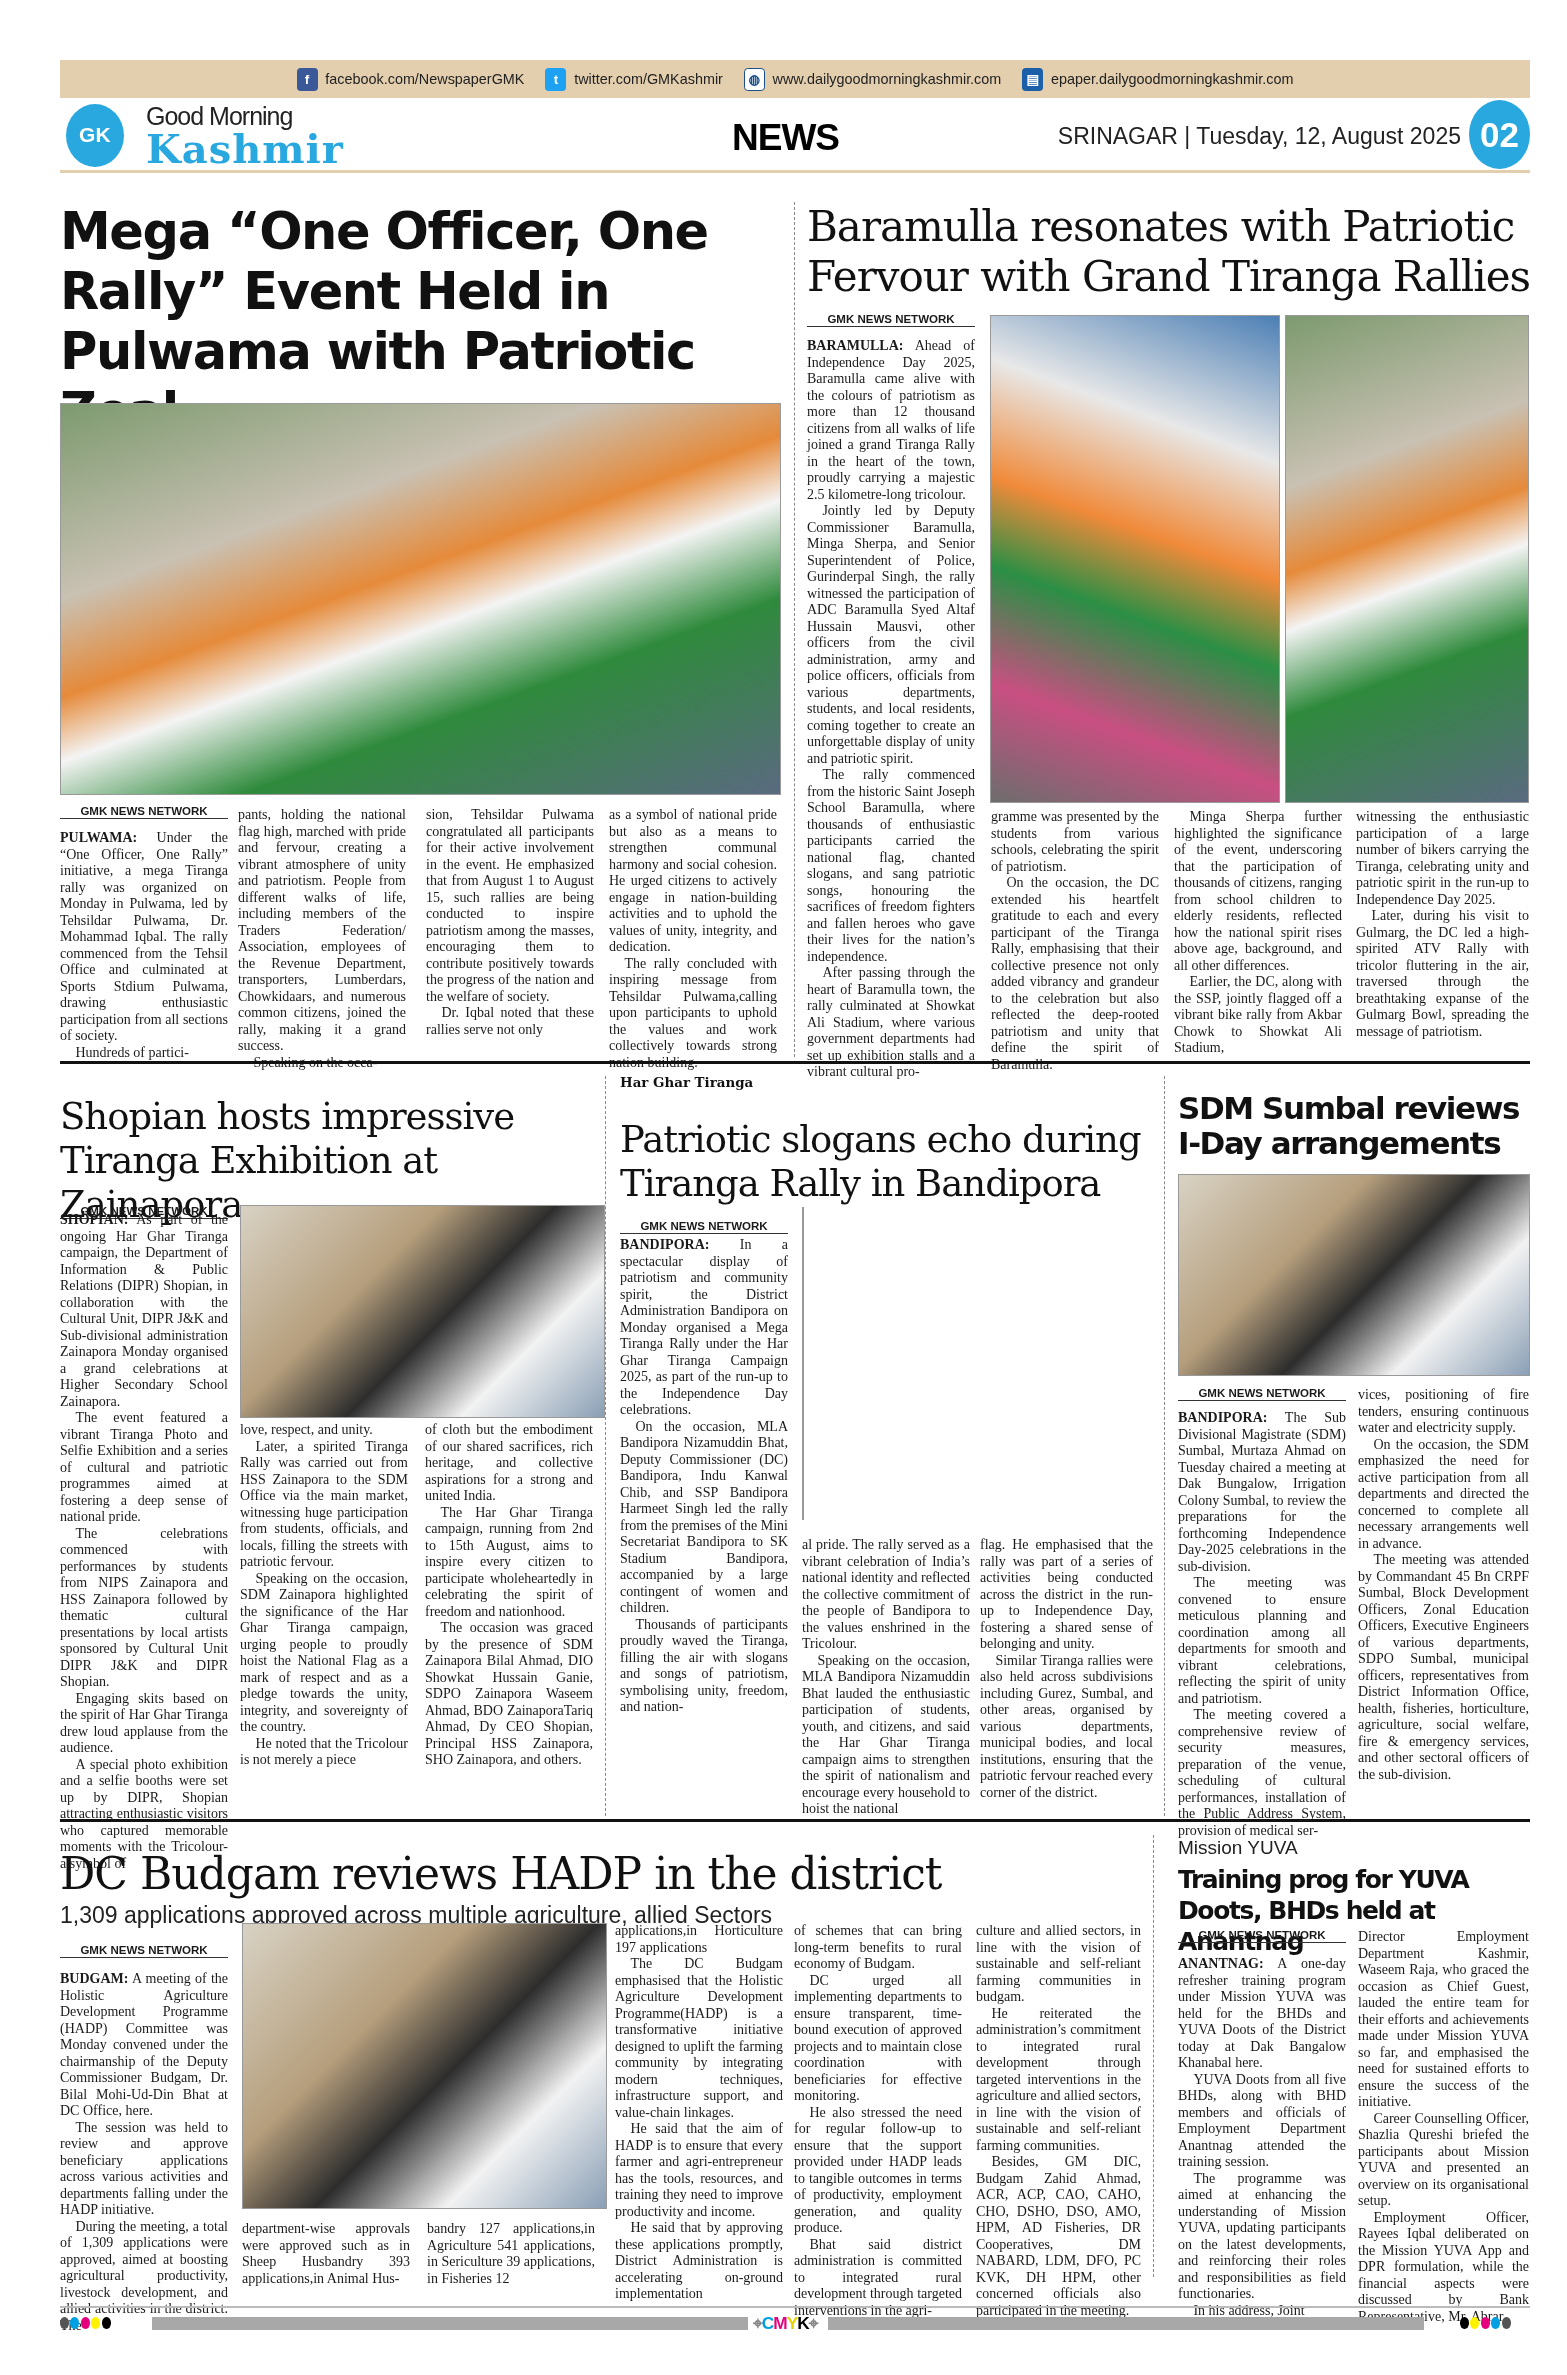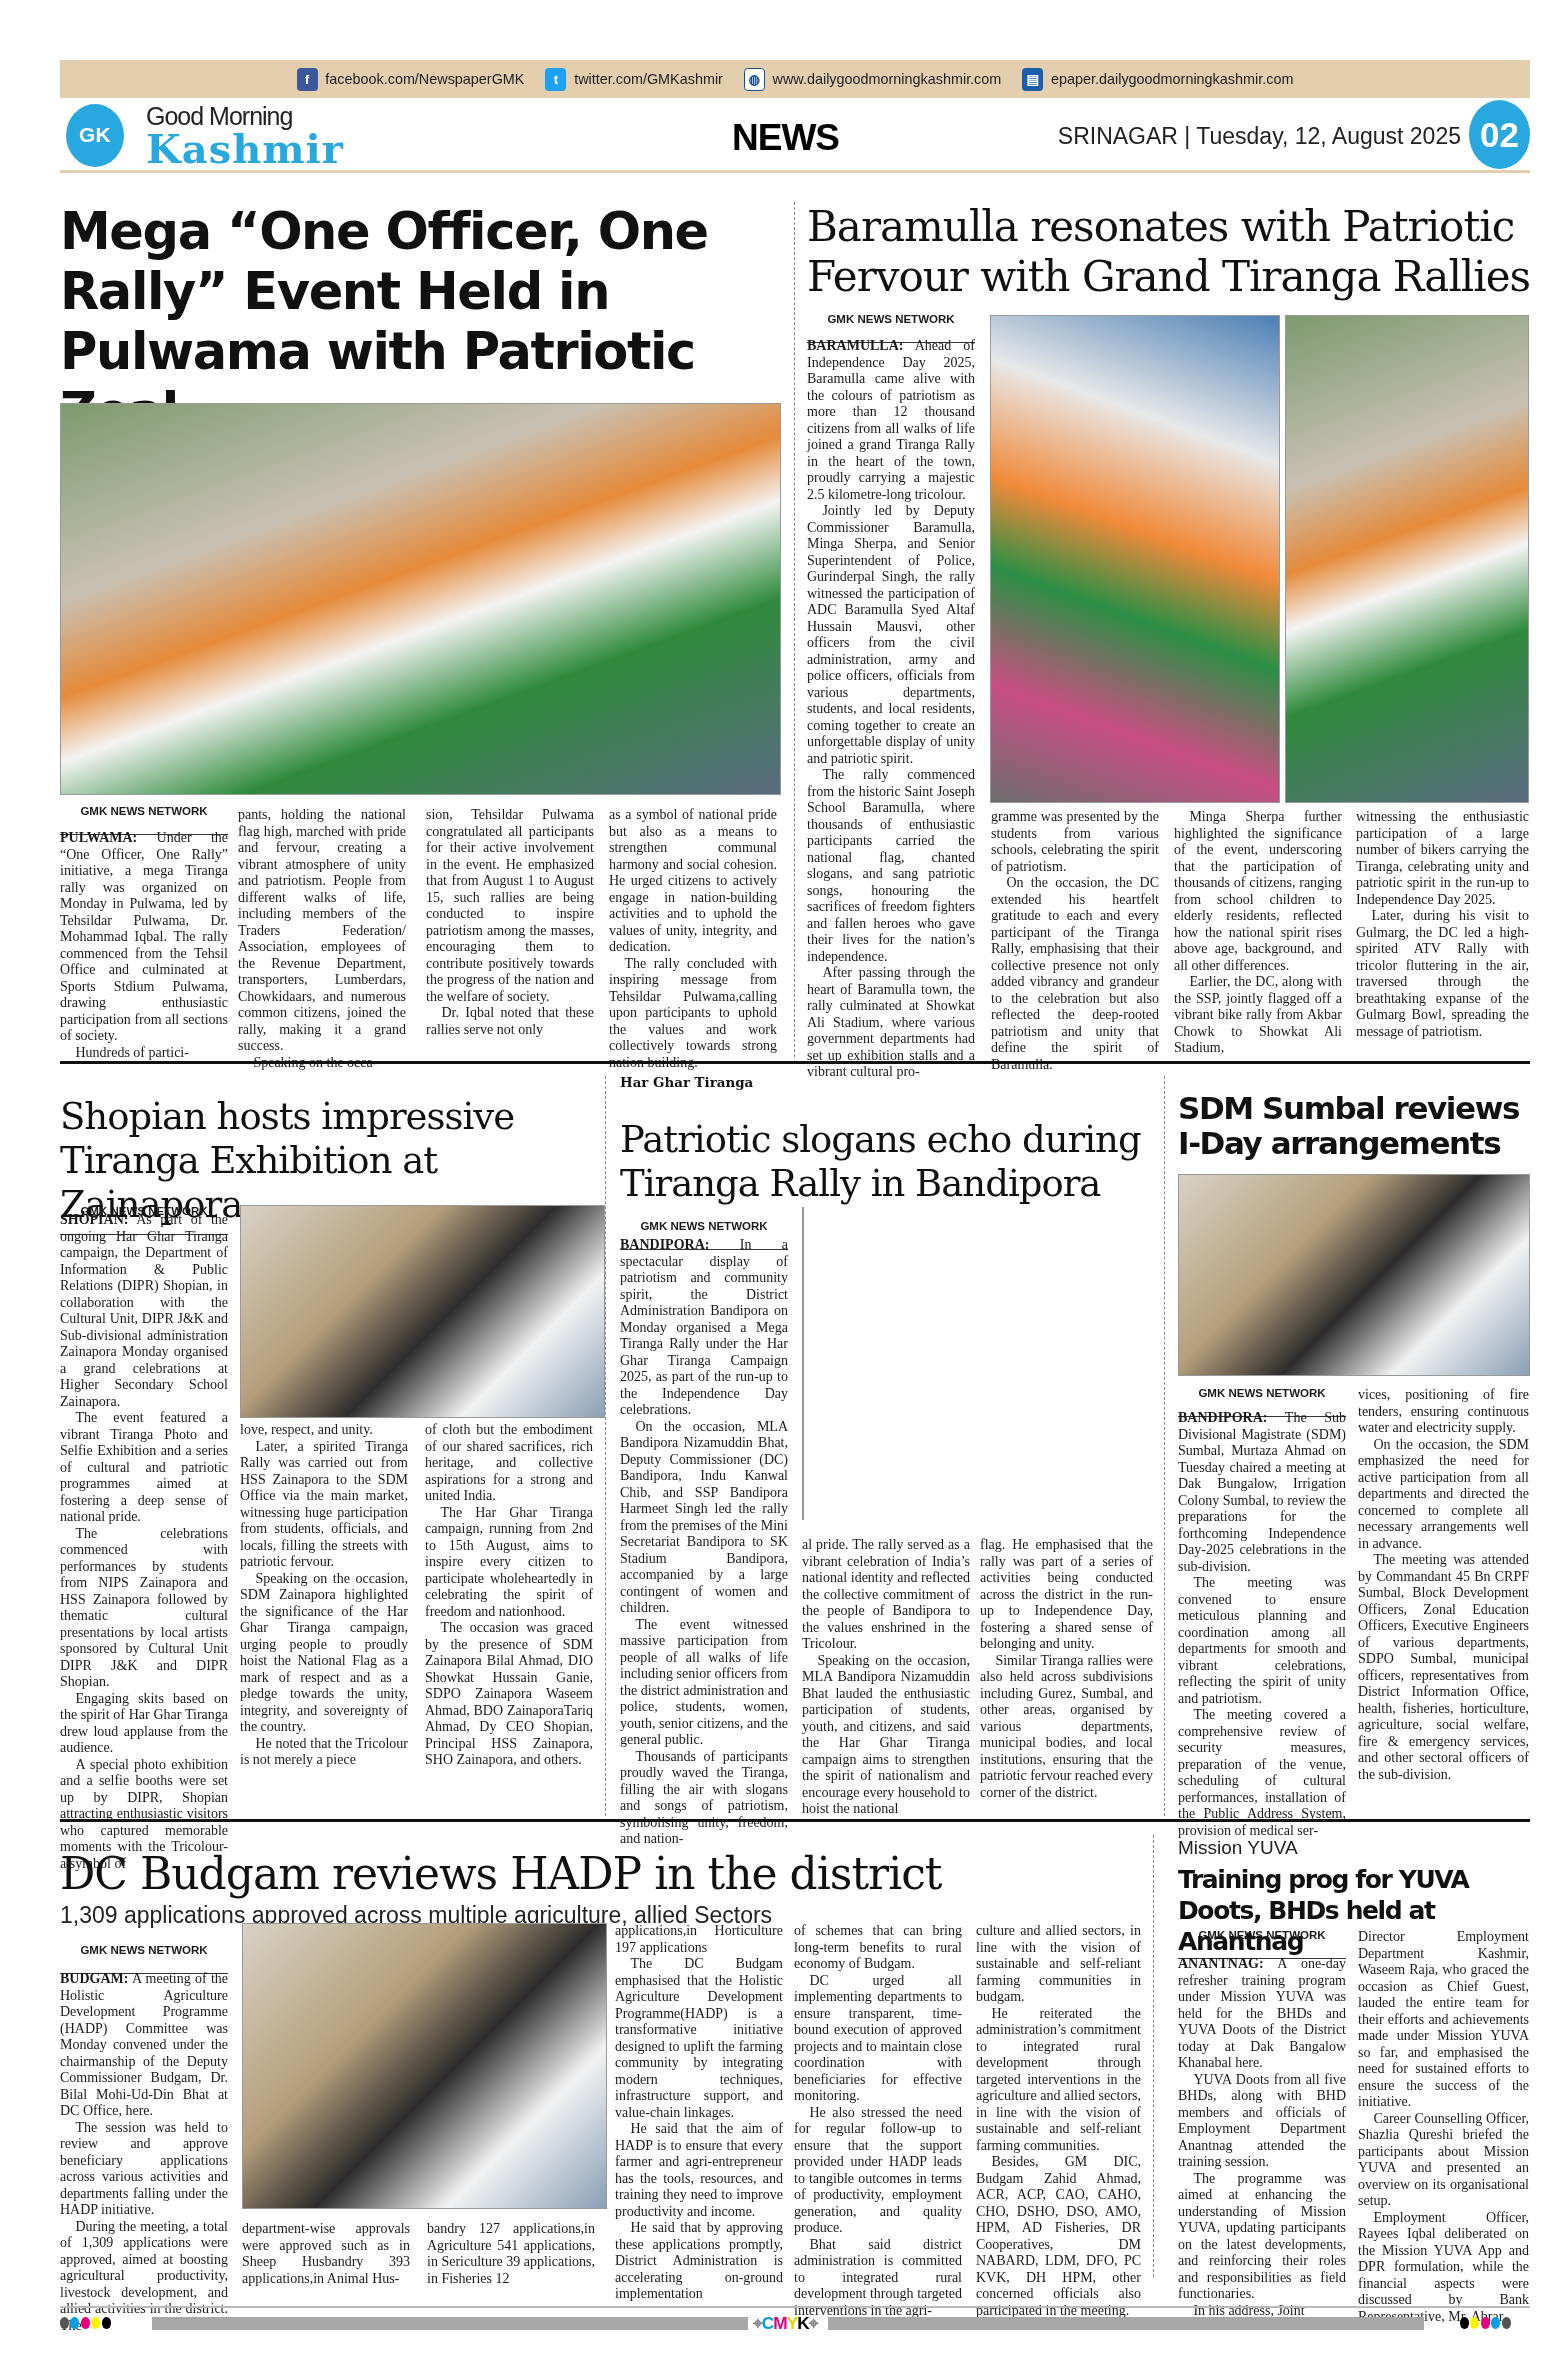--- a/index.html
+++ b/index.html
@@ -11,21 +11,21 @@
 .masthead{left:60px;top:100px;width:1470px;height:73px;border-bottom:3.8px solid #e3cfae}
 .logo-circle{left:5.8px;top:3.8px;width:58px;height:63px;border-radius:50%;background:#29a8e0;color:#fff;font-family:"Liberation Sans",sans-serif;font-weight:bold;font-size:21px;display:flex;align-items:center;justify-content:center}
 .logo-top{left:86px;top:1.9px;font-family:"Liberation Sans",sans-serif;font-size:25px;color:#222;letter-spacing:-1px}
 .logo-bottom{left:86px;top:25px;font-family:"DejaVu Serif",serif;font-weight:bold;font-size:40px;color:#29a8e0;letter-spacing:1px}
 .section-title{left:672px;top:17.3px;font-family:"Liberation Sans",sans-serif;font-weight:bold;font-size:37px;color:#000;letter-spacing:-1px}
 .dateline{right:69px;top:23px;font-family:"Liberation Sans",sans-serif;font-size:23px;color:#222}
 .page-num{right:0;top:0;width:61px;height:69px;border-radius:50%;background:#29a8e0;color:#fff;font-family:"Liberation Sans",sans-serif;font-weight:bold;font-size:35px;display:flex;align-items:center;justify-content:center}
 h1,h2{font-weight:bold;color:#111}
 .hl-sans{font-family:"DejaVu Sans",sans-serif;letter-spacing:-1.4px}
 .hl-serif{font-family:"DejaVu Serif",serif;font-weight:normal;letter-spacing:-1px}
-.byline{font-family:"Liberation Sans",sans-serif;font-weight:bold;font-size:11.5px;text-align:center;border-bottom:1.4px solid #333;padding-bottom:17px}
+.byline{font-family:"Liberation Sans",sans-serif;font-weight:bold;font-size:11.5px;text-align:center;border-bottom:1.4px solid #333;padding-bottom:1px}
 .body-text{font-family:"Liberation Serif",serif;font-size:14px;line-height:16.5px;text-align:justify;hyphens:auto}
 .body-text p{text-indent:15.4px}
 .body-text p.first{text-indent:0}
 .dateline-word{font-weight:bold}
 .photo{background:linear-gradient(160deg,#7d9a6f 0%,#c9c1b3 30%,#e58a3a 45%,#f4f4f4 55%,#2f8a3c 70%,#5a6a80 100%);border:1px solid #999}
 .photo2{background:linear-gradient(135deg,#d8d2c4 0%,#b59e7c 35%,#2d2d2d 55%,#f2f2f2 75%,#8a9fb5 100%);border:1px solid #999}
 .photo3{background:linear-gradient(200deg,#4c7fb5 0%,#e8e8e8 25%,#f08a3a 45%,#2b8f45 60%,#c94f82 80%,#6d6d6d 100%);border:1px solid #999}
 .rule-h{background:#111;height:2.9px}
 .rule-v{border-left:1.4px dashed #888;width:0}
 .col{position:absolute}
@@ -134,21 +134,20 @@
 </div>
 
 <div class="abs rule-v" style="left:605px;top:1076px;height:740px"></div>
 
 <div class="abs kicker" style="left:620px;top:1074px">Har Ghar Tiranga</div>
 <h2 class="abs hl-serif" style="left:620px;top:1118px;width:538px;font-size:37px;line-height:44px">Patriotic slogans echo during Tiranga Rally in Bandipora</h2>
 <div class="abs byline" style="left:620px;top:1220px;width:168px">GMK NEWS NETWORK</div>
 <div class="col body-text" style="left:620px;top:1237px;width:168px">
   <p class="first"><span class="dateline-word">BANDIPORA:</span> <span>In a spectacular display of patriotism and community spirit, the District Administration Bandipora on Monday organised a Mega Tiranga Rally under the Har Ghar Tiranga Campaign 2025, as part of the run-up to the Independence Day celebrations.</span></p>
   <p>On the occasion, MLA Bandipora Nizamuddin Bhat, Deputy Commissioner (DC) Bandipora, Indu Kanwal Chib, and SSP Bandipora Harmeet Singh led the rally from the premises of the Mini Secretariat Bandipora to SK Stadium Bandipora, accompanied by a large contingent of women and children.</p>
-  <p>The event witnessed massive participation from people of all walks of life including senior officers from the district administration and police, students, women, youth, senior citizens, and the general public.</p>
   <p>Thousands of participants proudly waved the Tiranga, filling the air with slogans and songs of patriotism, symbolising unity, freedom, and nation-</p>
 </div>
 <div class="abs photo3" style="left:802px;top:1207px;width:355px height:313px;height:313px"></div>
 <div class="col body-text" style="left:802px;top:1537px;width:168px">
   <p class="first">al pride. The rally served as a vibrant celebration of India’s national identity and reflected the collective commitment of the people of Bandipora to the values enshrined in the Tricolour.</p>
   <p>Speaking on the occasion, MLA Bandipora Nizamuddin Bhat lauded the enthusiastic participation of students, youth, and citizens, and said the Har Ghar Tiranga campaign aims to strengthen the spirit of nationalism and encourage every household to hoist the national</p>
 </div>
 <div class="col body-text" style="left:980px;top:1537px;width:173px">
   <p class="first">flag. He emphasised that the rally was part of a series of activities being conducted across the district in the run-up to Independence Day, fostering a shared sense of belonging and unity.</p>
   <p>Similar Tiranga rallies were also held across subdivisions including Gurez, Sumbal, and other areas, organised by various departments, municipal bodies, and local institutions, ensuring that the patriotic fervour reached every corner of the district.</p>

